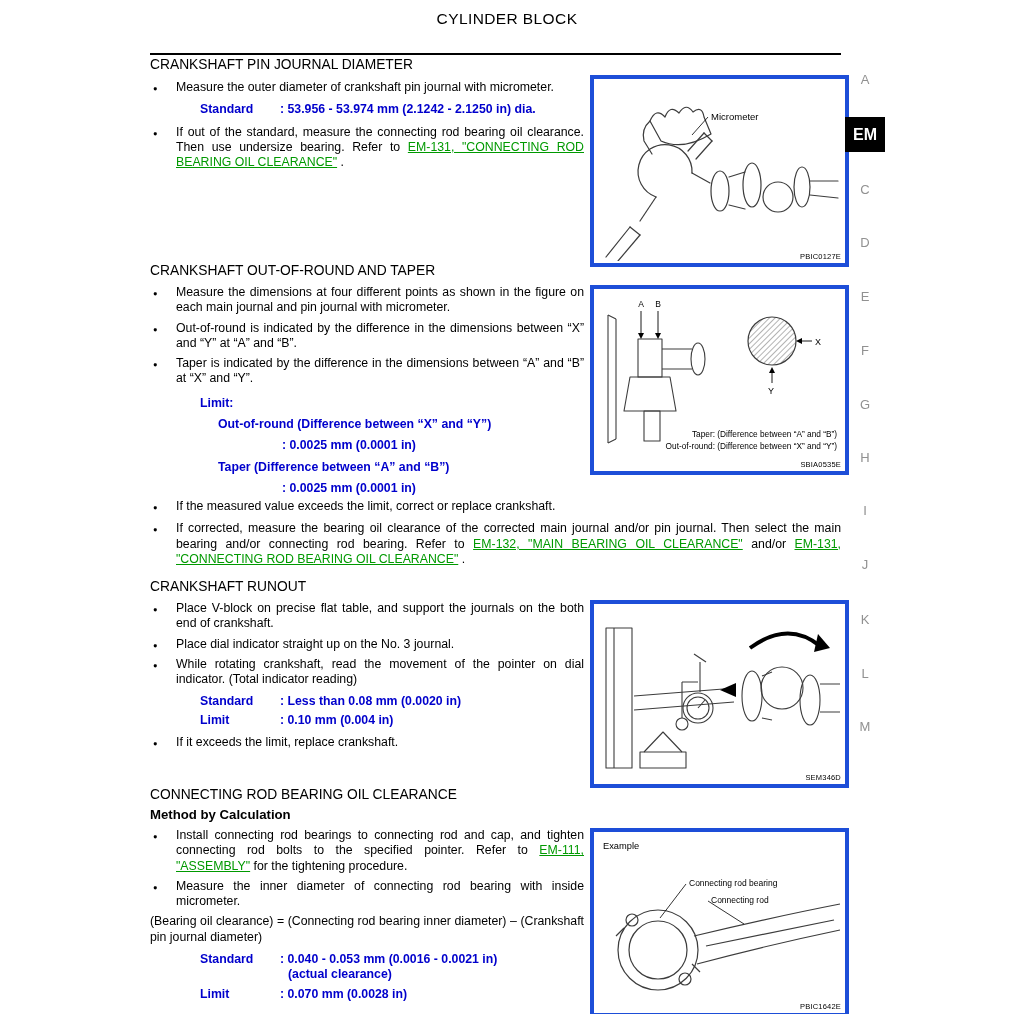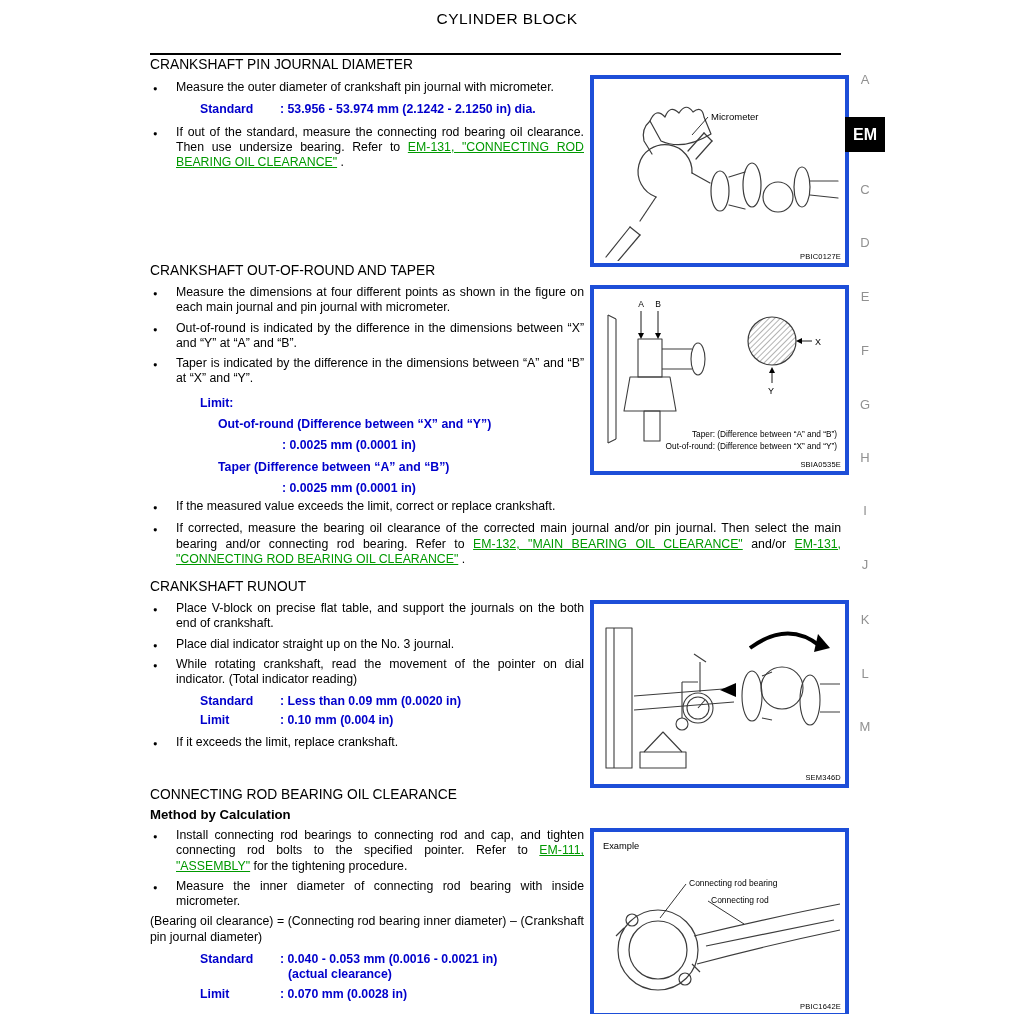--- a/index.html
+++ b/index.html
@@ -166,21 +166,21 @@
   <div class="bullet">
     <span class="dot"></span>
     <span class="btext">Place dial indicator straight up on the No. 3 journal.</span>
   </div>
   <div class="bullet">
     <span class="dot"></span>
     <span class="btext">While rotating crankshaft, read the movement of the pointer on dial indicator. (Total indicator reading)</span>
   </div>
   <div class="spec" style="margin-bottom:3px">
     <span class="lbl">Standard</span>
-    <span class="val">: Less than 0.09 mm (0.0020 in)</span>
+    <span class="val">: Less than 0.08 mm (0.0020 in)</span>
   </div>
   <div class="spec" style="margin-top:3px">
     <span class="lbl">Limit</span>
     <span class="val">: 0.10 mm (0.004 in)</span>
   </div>
   <div class="bullet">
     <span class="dot"></span>
     <span class="btext">If it exceeds the limit, replace crankshaft.</span>
   </div>
 </div>

